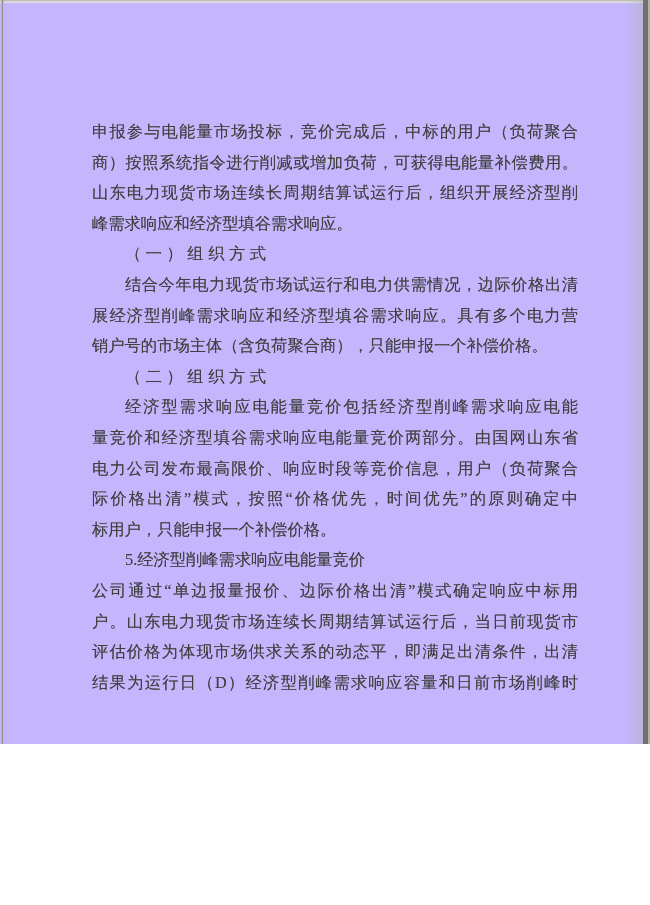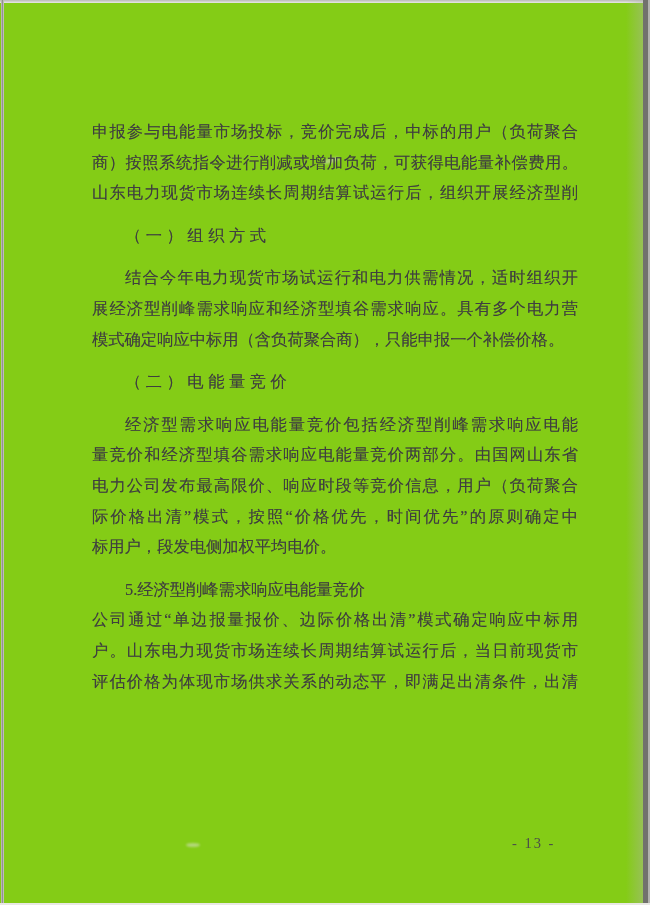--- a/index.html
+++ b/index.html
@@ -1,20 +1,20 @@
 <!DOCTYPE html>
 <html><head>
 <meta charset="utf-8">
 <style>
   html, body { margin: 0; padding: 0; background: #ffffff; }
   .scan-page {
     position: relative;
     width: 650px;
-    height: 905px;
-    background: #84cc16;
+    height: 744px;
+    background: #c4b5fd;
     overflow: hidden;
     font-family: "Liberation Serif", "DejaVu Serif", serif;
   }
   
   .edge-top {
     position: absolute; left: 0; top: 0; width: 650px; height: 3px;
     background: linear-gradient(to bottom, #b9b9b5, #e9e9e5);
   }
   .edge-left {
     position: absolute; left: 1px; top: 0; width: 3px; height: 905px;
@@ -61,21 +61,21 @@
     text-align: left;
     white-space: nowrap;
     overflow: visible;
   }
   .line.justify {
     white-space: normal;
     text-align: justify;
     text-align-last: justify;
     overflow: hidden;
   }
-  .line.indent { padding-left: 33px; margin-top: 12px; }
+  .line.indent { padding-left: 33px; }
   .line.heading { letter-spacing: 4.5px; }
   .page-number {
     position: absolute;
     left: 512px;
     top: 832px;
     width: 70px;
     height: 22px;
     line-height: 22px;
     text-align: left;
     font-size: 14.5px;
@@ -93,30 +93,32 @@
   <div class="edge-right-line"></div>
   <div class="edge-right-outer"></div>
   <div class="edge-bottom"></div>
   <div class="smudge-1"></div>
   <div class="smudge-2"></div>
 
   <div class="doc-body">
       <div class="line justify">申报参与电能量市场投标，竞价完成后，中标的用户（负荷聚合</div>
       <div class="line justify">商）按照系统指令进行削减或增加负荷，可获得电能量补偿费用。</div>
       <div class="line justify">山东电力现货市场连续长周期结算试运行后，组织开展经济型削</div>
+      <div class="line">峰需求响应和经济型填谷需求响应。</div>
       <div class="line indent heading">（一）组织方式</div>
-      <div class="line justify indent">结合今年电力现货市场试运行和电力供需情况，适时组织开</div>
+      <div class="line justify indent">结合今年电力现货市场试运行和电力供需情况，边际价格出清</div>
       <div class="line justify">展经济型削峰需求响应和经济型填谷需求响应。具有多个电力营</div>
-      <div class="line">模式确定响应中标用（含负荷聚合商），只能申报一个补偿价格。</div>
-      <div class="line indent heading">（二）电能量竞价</div>
+      <div class="line">销户号的市场主体（含负荷聚合商），只能申报一个补偿价格。</div>
+      <div class="line indent heading">（二）组织方式</div>
       <div class="line justify indent">经济型需求响应电能量竞价包括经济型削峰需求响应电能</div>
       <div class="line justify">量竞价和经济型填谷需求响应电能量竞价两部分。由国网山东省</div>
       <div class="line justify">电力公司发布最高限价、响应时段等竞价信息，用户（负荷聚合</div>
       <div class="line justify">际价格出清”模式，按照“价格优先，时间优先”的原则确定中</div>
-      <div class="line">标用户，段发电侧加权平均电价。</div>
+      <div class="line">标用户，只能申报一个补偿价格。</div>
       <div class="line indent">5.经济型削峰需求响应电能量竞价</div>
       <div class="line justify">公司通过“单边报量报价、边际价格出清”模式确定响应中标用</div>
       <div class="line justify">户。山东电力现货市场连续长周期结算试运行后，当日前现货市</div>
       <div class="line justify">评估价格为体现市场供求关系的动态平，即满足出清条件，出清</div>
+      <div class="line justify">结果为运行日（D）经济型削峰需求响应容量和日前市场削峰时</div>
     </div>
 
   <div class="page-number">- 13 -</div>
 </div>
 
 </body></html>

